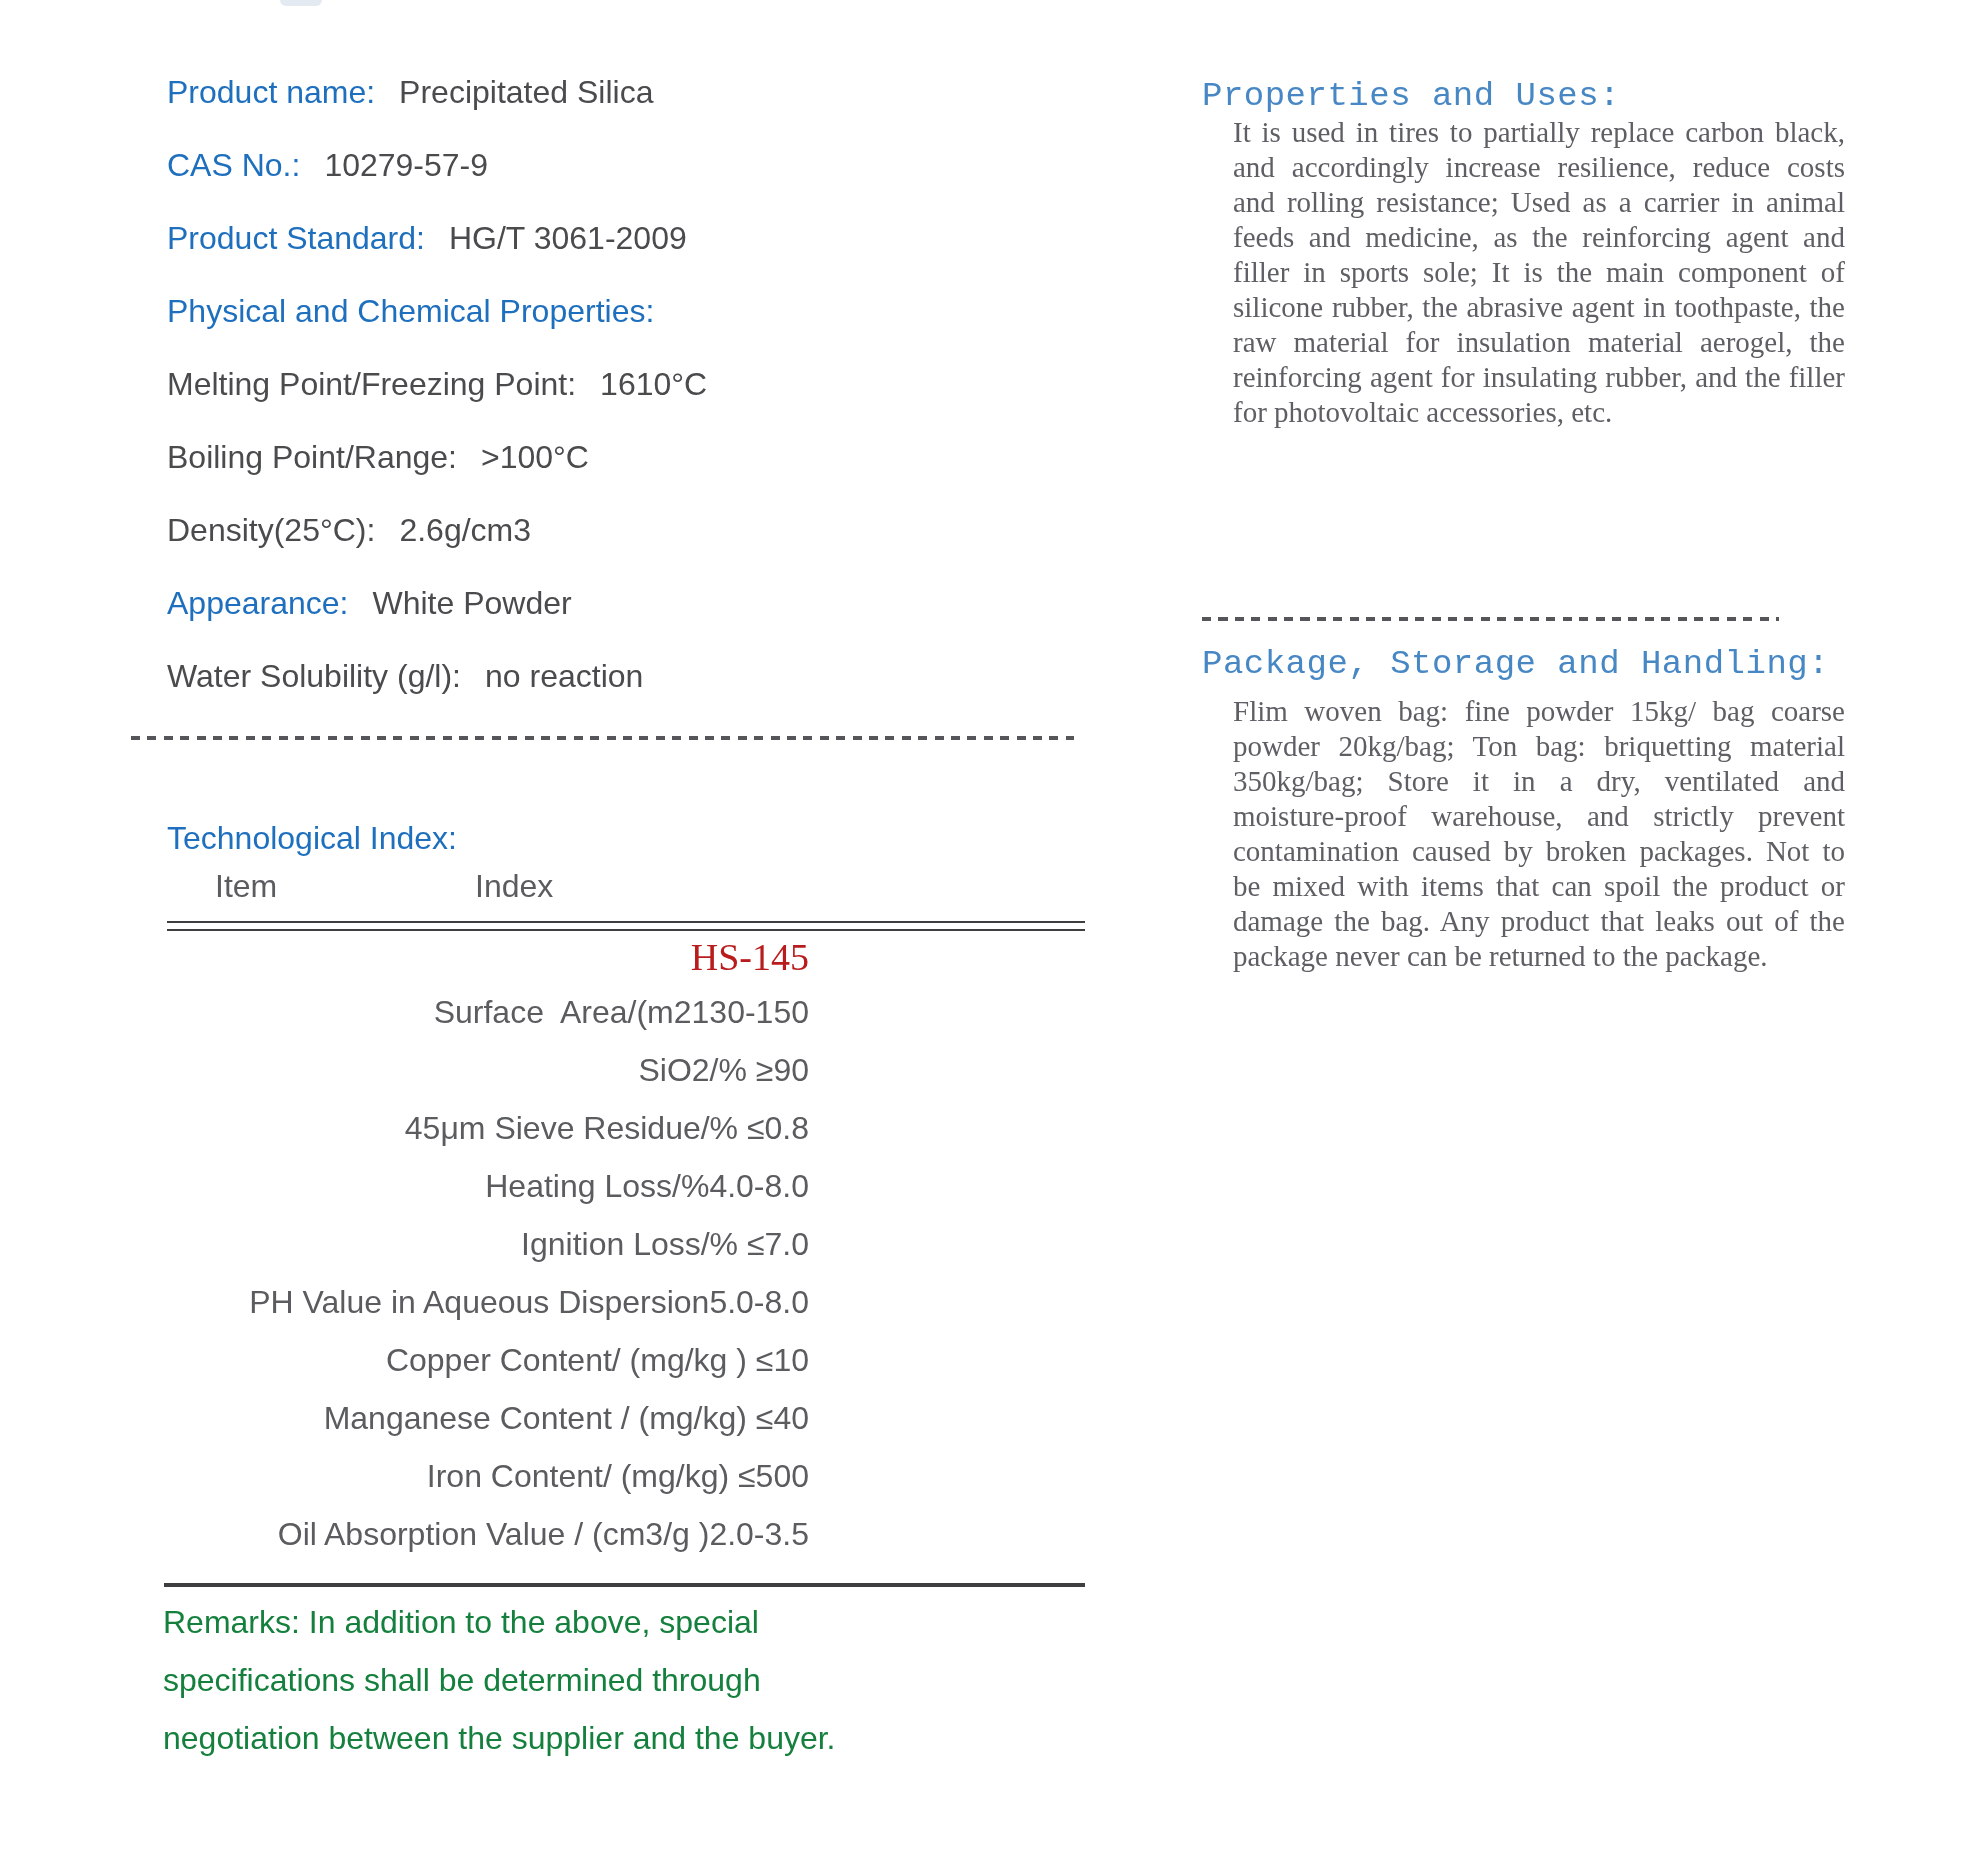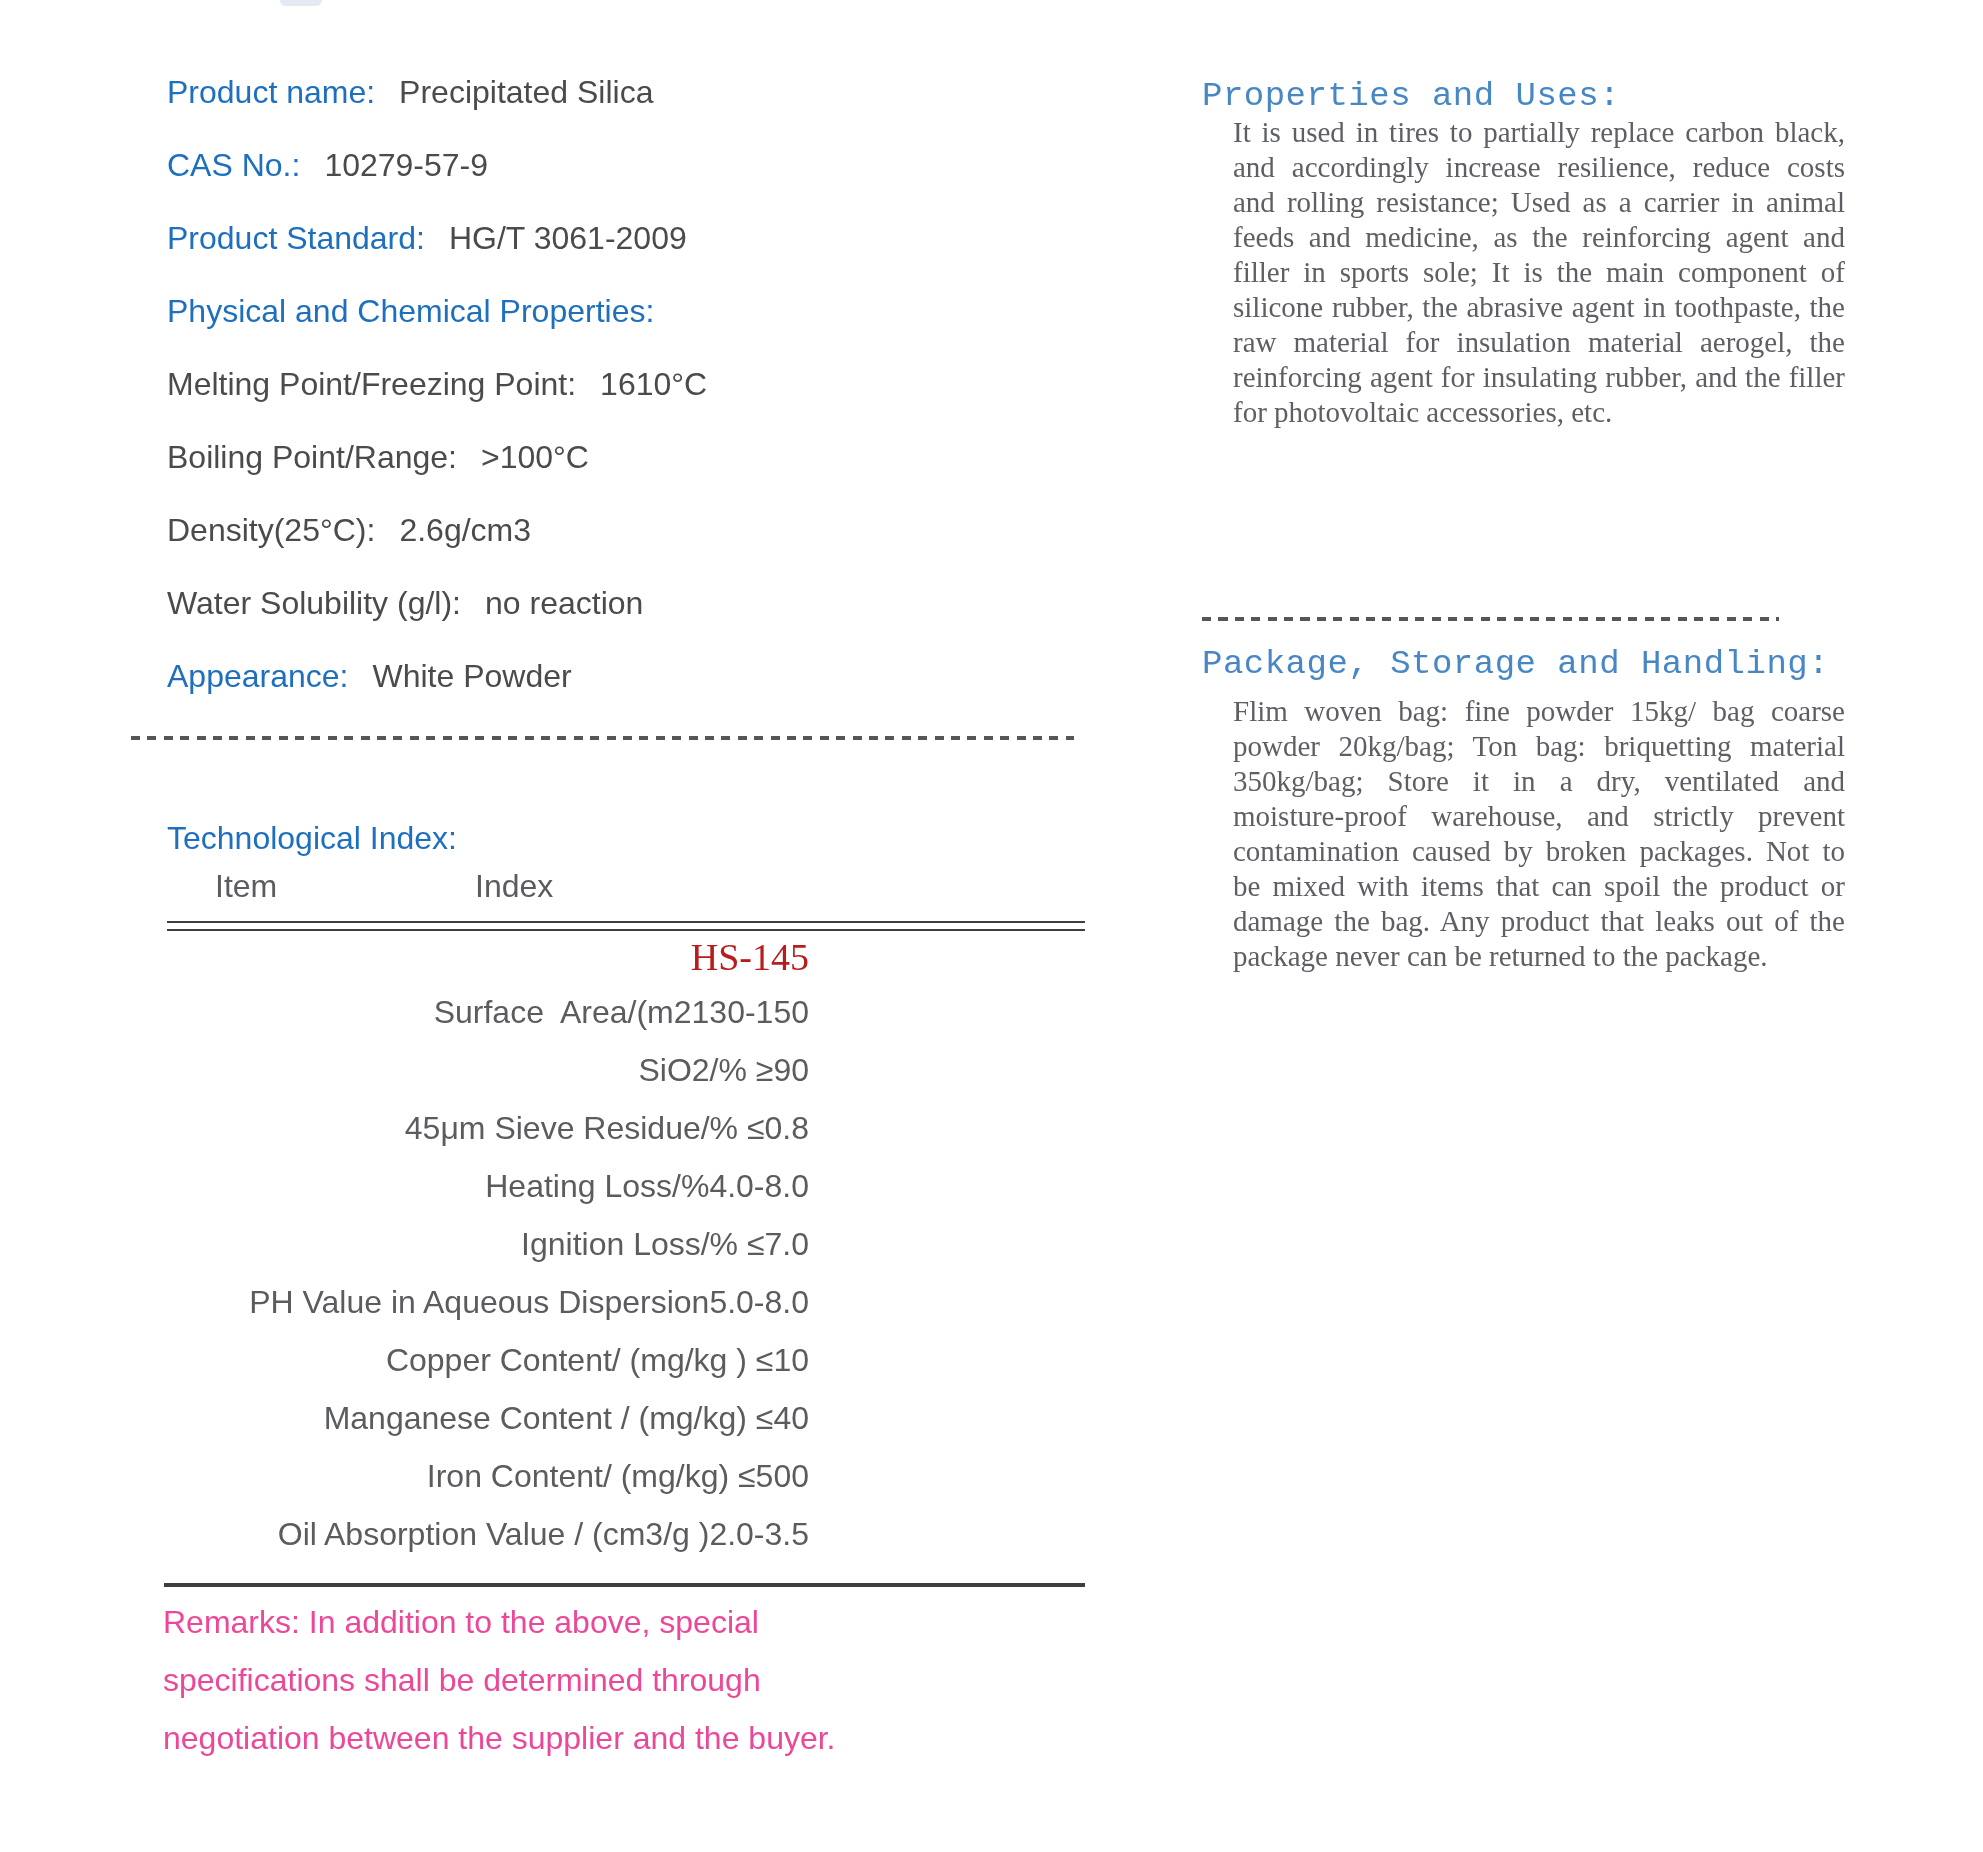--- a/index.html
+++ b/index.html
@@ -48,21 +48,21 @@
   .t-row {
     display:flex; justify-content:flex-end; align-items:center;
     height:58px; font-size:32px; color:#5a5c5f; white-space:pre;
   }
   .single-rule {
     position:absolute; left:164px; top:1583px; width:921px; height:3.7px;
     background:#3e3e40;
   }
   .remarks {
     position:absolute; left:163px; top:1593px; width:696px; margin:0;
-    font-size:32px; line-height:58px; color:#ec4899;
+    font-size:32px; line-height:58px; color:#15803d;
   }
   
   .serif-heading {
     position:absolute; left:1202px; margin:0;
     font-family:Liberation Mono, monospace; font-size:34px; font-weight:400;
     color:#4787c4; letter-spacing:0.5px; white-space:nowrap;
   }
   .h-uses    { top:77px; }
   .h-package { top:645px; }
   .serif-body {
@@ -82,22 +82,22 @@
 
   <section>
     <div class="fields" id="fields">
         <div class="field-line"><span class="label blue">Product name:</span><span class="value">Precipitated Silica</span></div>
         <div class="field-line"><span class="label blue">CAS No.:</span><span class="value">10279-57-9</span></div>
         <div class="field-line"><span class="label blue">Product Standard:</span><span class="value">HG/T 3061-2009</span></div>
         <div class="field-line"><span class="label blue">Physical and Chemical Properties:</span><span class="value"></span></div>
         <div class="field-line"><span class="label dark">Melting Point/Freezing Point:</span><span class="value">1610°C</span></div>
         <div class="field-line"><span class="label dark">Boiling Point/Range:</span><span class="value">&gt;100°C</span></div>
         <div class="field-line"><span class="label dark">Density(25°C):</span><span class="value">2.6g/cm3</span></div>
+        <div class="field-line"><span class="label blue">Appearance:</span><span class="value">White Powder</span></div>
         <div class="field-line"><span class="label dark">Water Solubility (g/l):</span><span class="value">no reaction</span></div>
-        <div class="field-line"><span class="label blue">Appearance:</span><span class="value">White Powder</span></div>
       </div>
 
     <div class="divider divider-left"></div>
 
     <h2 class="tech-heading">Technological Index:</h2>
 
     <div class="table-header">
       <span class="col-item">Item</span>
       <span class="col-index">Index</span>
     </div>

